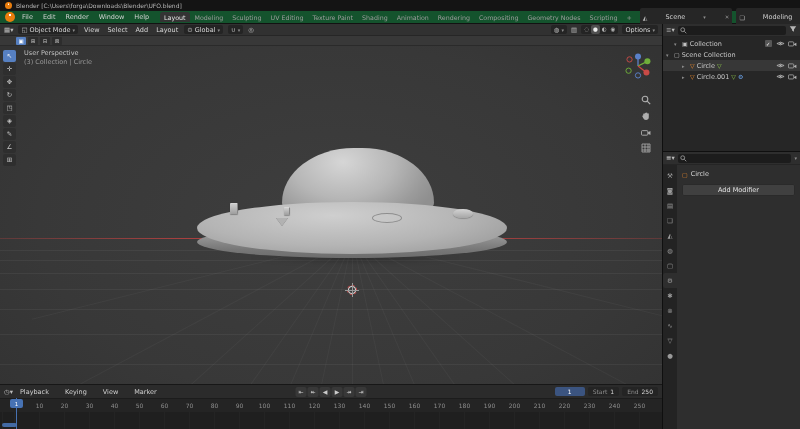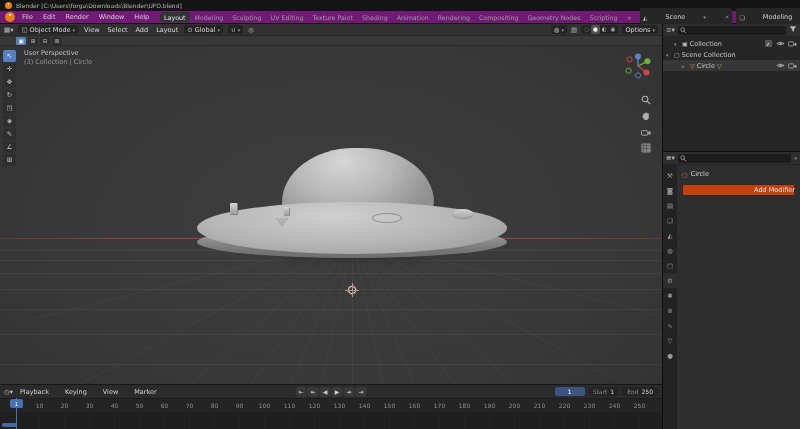--- a/index.html
+++ b/index.html
@@ -7,21 +7,21 @@
 body{font-family:"DejaVu Sans","Liberation Sans",sans-serif;-webkit-font-smoothing:antialiased}
 .window{position:relative;width:800px;height:429px;background:#1d1d1d;overflow:hidden;color:#c9c9c9;font-size:6.5px}
 button{font:inherit;color:inherit;background:none;border:none;cursor:default}
 input{font:inherit}
 
 
 .titlebar{position:absolute;left:0;top:0;width:800px;height:11px;background:#141414;display:flex;align-items:center;gap:4px;padding:0 5px;font-size:6px;color:#b5b5b5}
 .blender-badge{width:7px;height:7px;border-radius:50%;background:radial-gradient(circle at 50% 35%,#fff 0 16%,#e87d0d 17%);flex:none}
 
 
-.topbar{position:absolute;left:0;top:11px;width:800px;height:13px;background:#701a75;border-bottom:1px solid #121212;display:flex;align-items:center;padding:0 5px;white-space:nowrap}
+.topbar{position:absolute;left:0;top:11px;width:800px;height:13px;background:#14532d;border-bottom:1px solid #121212;display:flex;align-items:center;padding:0 5px;white-space:nowrap}
 .blender-logo{width:10px;height:10px;border-radius:50%;background:radial-gradient(circle at 50% 32%,#fff 0 14%,#e87d0d 15%);margin-right:6px;flex:none}
 .menus{display:flex;gap:8px;color:#d2d2d2}
 .menu-item{padding:0 1px}
 .workspaces{display:flex;gap:1px;margin-left:10px;font-size:6.3px}
 .wtab{padding:1.5px 4px;border-radius:3px 3px 0 0;color:#9d9d9d}
 .wtab.active{background:#333;color:#e8e8e8}
 .spacer{flex:1}
 .top-widget{display:flex;align-items:center;gap:18px;background:#262626;border-radius:2px;padding:5px 3px;color:#cfcfcf;margin-left:4px}
 .top-widget .wicon{color:#b5b5b5;font-size:6px}
 .chev{color:#8f8f8f;font-size:5px}
@@ -131,21 +131,21 @@
 .mini{width:10px;display:flex;justify-content:center;align-items:center;flex:none}
 .checkbox{width:7px;height:7px;background:#565656;border-radius:1px;color:#fff;font-size:5px;display:flex;align-items:center;justify-content:center}
 
 .props{flex:1;display:flex;flex-direction:column;background:#2e2e2e;min-height:0}
 .pr-body{flex:1;display:flex;min-height:0}
 .pr-tabs{width:14px;background:#232323;display:flex;flex-direction:column;padding-top:3px;flex:none}
 .pr-tab{height:15px;display:flex;align-items:center;justify-content:center;font-size:6.5px;color:#9a9a9a;border-radius:2px 0 0 2px}
 .pr-tab.active{background:#2e2e2e}
 .pr-content{flex:1;padding:5px 5px;min-width:0}
 .breadcrumb{display:flex;align-items:center;gap:3px;color:#d4d4d4;margin-bottom:6px}
-.add-modifier{display:block;width:100%;height:12px;background:#c2410c;border-radius:2px;color:#e2e2e2;text-align:right;line-height:12px;box-shadow:inset 0 0 0 1px #2a2a2a}
+.add-modifier{display:block;width:100%;height:12px;background:#404040;border-radius:2px;color:#e2e2e2;text-align:center;line-height:12px;box-shadow:inset 0 0 0 1px #2a2a2a}
 </style>
 </head>
 <body>
 
 <div class="window">
 
   <div class="titlebar">
     <span class="blender-badge"></span>
     <span>Blender [C:\Users\forga\Downloads\Blender\UFO.blend]</span>
   </div>
@@ -463,20 +463,40 @@
                 <circle cx="5" cy="3.5" r="1.2" fill="#b5b5b5"></circle>
               </svg>
             </span>
           <span class="mini">
               <svg width="9" height="7" viewBox="0 0 11 8">
                 <rect x="0.5" y="2" width="6.5" height="5" rx="1" fill="none" stroke="#b5b5b5" stroke-width="0.9"></rect>
                 <path d="M7.4,4.5 L10.2,3 v4 L7.4,5.5 z" fill="#b5b5b5"></path>
               </svg>
             </span>
         </div>
+        <div class="ol-row ind2">
+          <span class="tw">▸</span>
+          <span class="oicon orange">▽</span>
+          <span>Circle.001</span>
+          <span class="oicon green">▽</span>
+          <span class="oicon blue">⚙</span>
+          <span class="sp"></span>
+          <span class="mini">
+              <svg width="9" height="7" viewBox="0 0 10 7">
+                <path d="M1,3.5 Q5,0.4 9,3.5 Q5,6.6 1,3.5 Z" fill="none" stroke="#b5b5b5" stroke-width="0.9"></path>
+                <circle cx="5" cy="3.5" r="1.2" fill="#b5b5b5"></circle>
+              </svg>
+            </span>
+          <span class="mini">
+              <svg width="9" height="7" viewBox="0 0 11 8">
+                <rect x="0.5" y="2" width="6.5" height="5" rx="1" fill="none" stroke="#b5b5b5" stroke-width="0.9"></rect>
+                <path d="M7.4,4.5 L10.2,3 v4 L7.4,5.5 z" fill="#b5b5b5"></path>
+              </svg>
+            </span>
+        </div>
       </div>
     </div>
 
     <div class="props">
       <div class="panel-header">
         <span class="icon-g">≣▾</span>
         <span class="search">
           <svg width="7" height="7" viewBox="0 0 8 8">
               <circle cx="3.1" cy="3.1" r="2.2" fill="none" stroke="#9a9a9a" stroke-width="1"></circle>
               <line x1="4.9" y1="4.9" x2="7.2" y2="7.2" stroke="#9a9a9a" stroke-width="1"></line>

